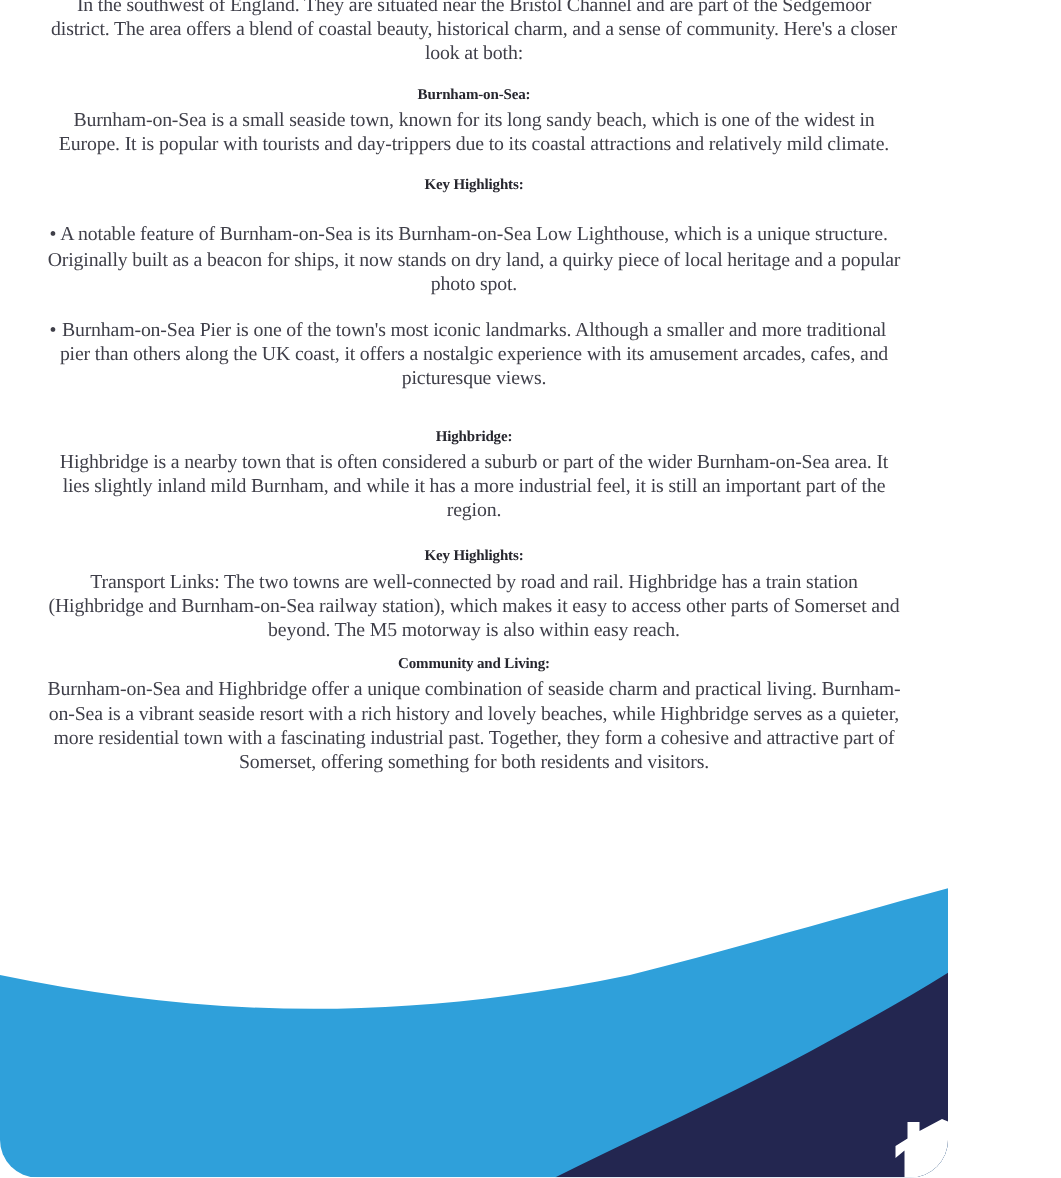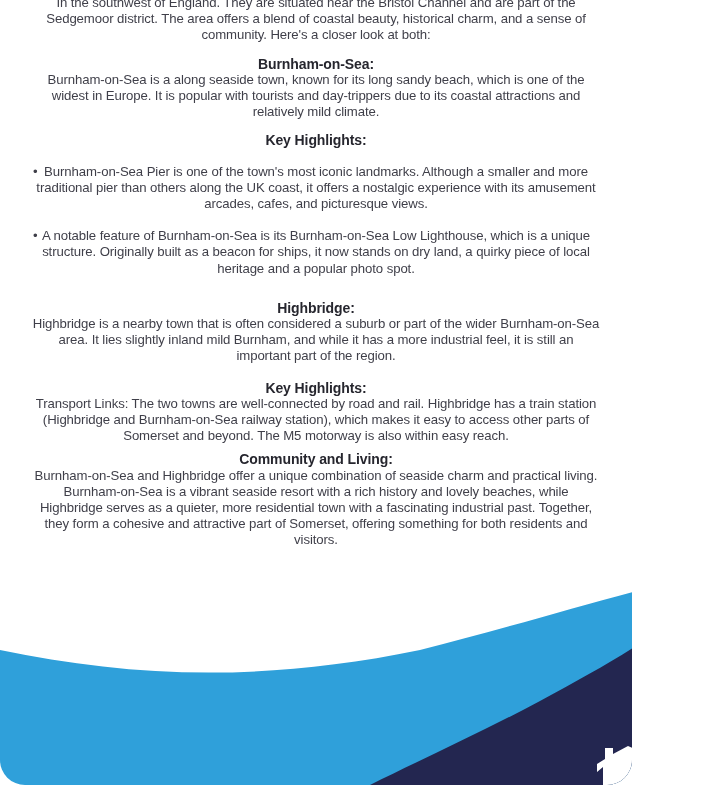--- a/index.html
+++ b/index.html
@@ -1,36 +1,36 @@
 <!DOCTYPE html>
 <html><head>
 <meta charset="utf-8">
 <style>
   html,body{margin:0;padding:0;}
   .page{
     position:relative;
     width:632px;height:785px;
     background:#ffffff;
     overflow:hidden;
-    font-family:Liberation Sans, sans-serif;
+    font-family:Liberation Serif, serif;
     border-radius:25px;
   }
   .content{
     position:absolute;
     top:-5px;left:31px;right:31px;
     text-align:center;
     color:#3f3f49;
     font-size:13.2px;
     line-height:16.2px;
     letter-spacing:-0.1px;
   }
   .para{margin:0;}
   .heading{
     margin:0;
-    font-size:14px;
+    font-size:10px;
     line-height:16.2px;
     font-weight:700;
     color:#26262e;
   }
   .mt-burnham{margin-top:12px;}
   .mt-kh1{margin-top:12px;}
   .bullets{
     list-style:none;
     margin:0;padding:0;
   }
@@ -60,26 +60,26 @@
 </head>
 <body>
 
 <div class="page">
 
   <main class="content">
 
     <p class="para">In the southwest of England. They are situated near the Bristol Channel and are part of the Sedgemoor district. The area offers a blend of coastal beauty, historical charm, and a sense of community. Here's a closer look at both:</p>
 
     <h3 class="heading mt-burnham">Burnham-on-Sea:</h3>
-    <p class="para">Burnham-on-Sea is a along seaside town, known for its long sandy beach, which is one of the widest in Europe. It is popular with tourists and day-trippers due to its coastal attractions and relatively mild climate.</p>
+    <p class="para">Burnham-on-Sea is a small seaside town, known for its long sandy beach, which is one of the widest in Europe. It is popular with tourists and day-trippers due to its coastal attractions and relatively mild climate.</p>
 
     <h3 class="heading mt-kh1">Key Highlights:</h3>
     <ul class="bullets">
+      <li class="bullet mt-b2">A notable feature of Burnham-on-Sea is its Burnham-on-Sea Low Lighthouse, which is a unique structure. Originally built as a beacon for ships, it now stands on dry land, a quirky piece of local heritage and a popular photo spot.</li>
       <li class="bullet mt-b1">Burnham-on-Sea Pier is one of the town's most iconic landmarks. Although a smaller and more traditional pier than others along the UK coast, it offers a nostalgic experience with its amusement arcades, cafes, and picturesque views.</li>
-      <li class="bullet mt-b2">A notable feature of Burnham-on-Sea is its Burnham-on-Sea Low Lighthouse, which is a unique structure. Originally built as a beacon for ships, it now stands on dry land, a quirky piece of local heritage and a popular photo spot.</li>
     </ul>
 
     <h3 class="heading mt-highbridge">Highbridge:</h3>
     <p class="para">Highbridge is a nearby town that is often considered a suburb or part of the wider Burnham-on-Sea area. It lies slightly inland mild Burnham, and while it has a more industrial feel, it is still an important part of the region.</p>
 
     <h3 class="heading mt-kh2">Key Highlights:</h3>
 
     <p class="para mt-transport">Transport Links: The two towns are well-connected by road and rail. Highbridge has a train station (Highbridge and Burnham-on-Sea railway station), which makes it easy to access other parts of Somerset and beyond. The M5 motorway is also within easy reach.</p>
 
     <h3 class="heading mt-community">Community and Living:</h3>

